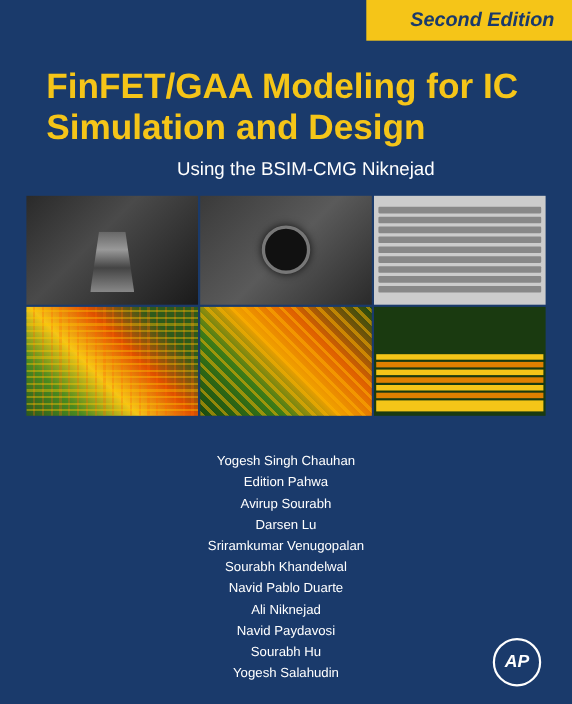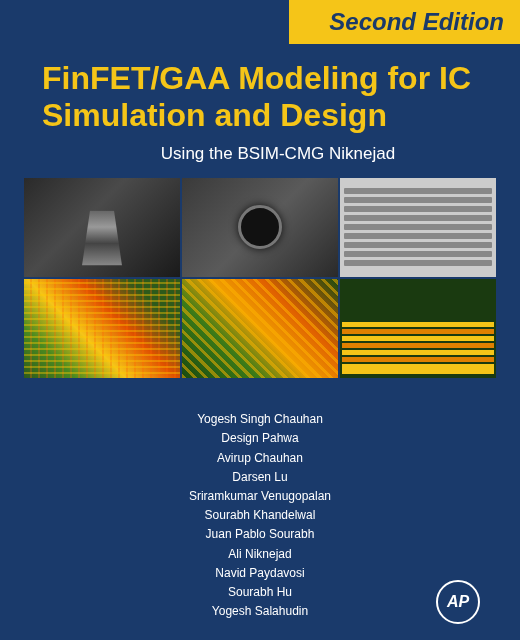--- a/index.html
+++ b/index.html
@@ -26,21 +26,21 @@
       position: absolute;
       top: 0;
       right: 0;
       background: #f5c518;
       padding: 8px 16px;
       text-align: center;
     }
 
     .edition-text {
       color: #1a3a6b;
-      font-size: 24px;
+      font-size: 18px;
       font-weight: bold;
       font-style: italic;
       margin-left: 24px;
     }
 
     .title-section {
       margin-top: 60px;
       padding: 0 24px;
       text-align: left;
       width: 100%;
@@ -202,21 +202,21 @@
 
     .author-name {
       color: white;
       font-size: 12px;
       line-height: 1.6;
     }
 
     .publisher-logo {
       position: absolute;
       bottom: 16px;
-      right: 40px;
+      right: 28px;
       width: 44px;
       height: 44px;
       border: 2px solid white;
       border-radius: 50%;
       display: flex;
       flex-direction: column;
       align-items: center;
       justify-content: center;
       background: transparent;
     }
@@ -265,26 +265,26 @@
       <div class="circuit-line" style="background:#f5c518;"></div>
       <div class="circuit-line" style="background:#e08000;"></div>
       <div class="circuit-line" style="background:#f5c518;"></div>
       <div class="circuit-line" style="background:#e08000;"></div>
       <div class="circuit-line" style="background:#f5c518; height:10px;"></div>
     </div>
   </div>
 
   <div class="authors-section">
     <div class="author-name">Yogesh Singh Chauhan</div>
-    <div class="author-name">Design Pahwa</div>
-    <div class="author-name">Avirup Chauhan</div>
+    <div class="author-name">Edition Pahwa</div>
+    <div class="author-name">Avirup Sourabh</div>
     <div class="author-name">Darsen Lu</div>
     <div class="author-name">Sriramkumar Venugopalan</div>
     <div class="author-name">Sourabh Khandelwal</div>
-    <div class="author-name">Juan Pablo Sourabh</div>
+    <div class="author-name">Navid Pablo Duarte</div>
     <div class="author-name">Ali Niknejad</div>
     <div class="author-name">Navid Paydavosi</div>
     <div class="author-name">Sourabh Hu</div>
     <div class="author-name">Yogesh Salahudin</div>
   </div>
 
   <div class="publisher-logo">
     <span class="publisher-ap">AP</span>
   </div>
 

